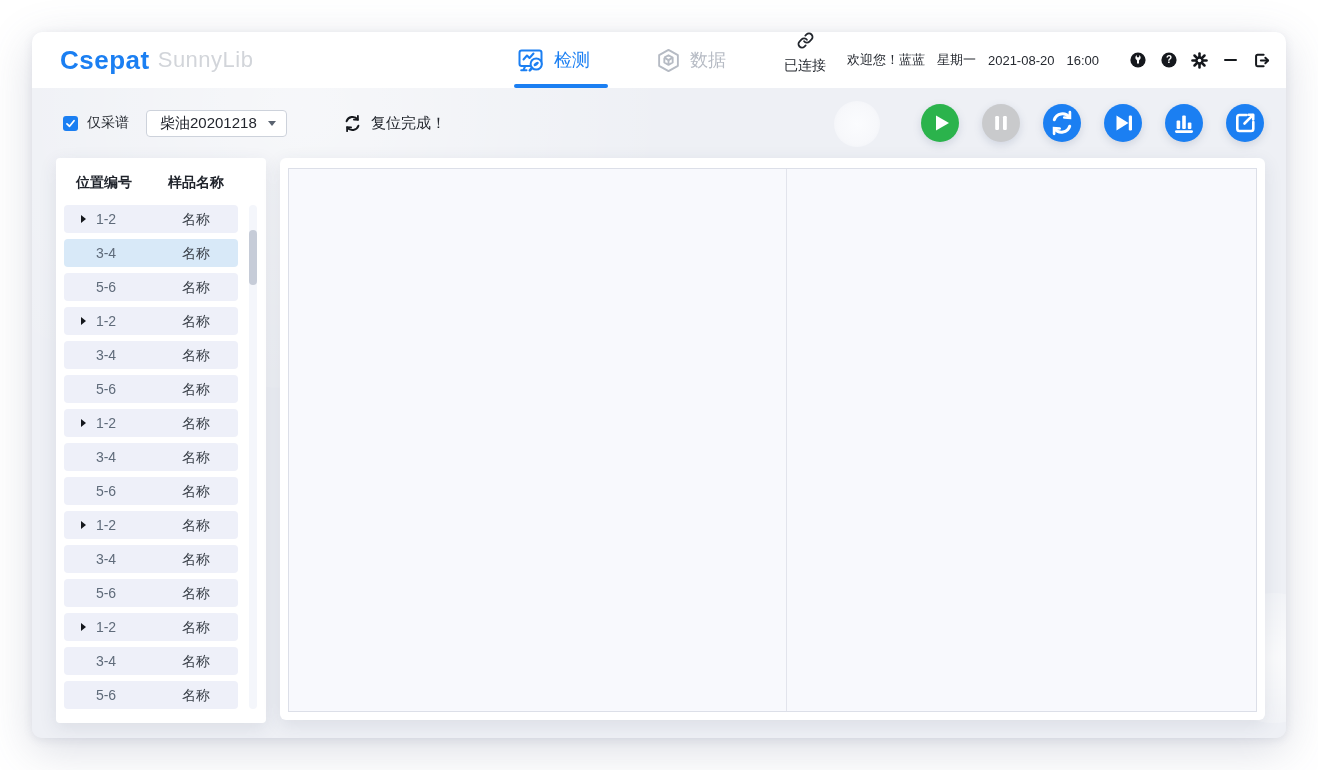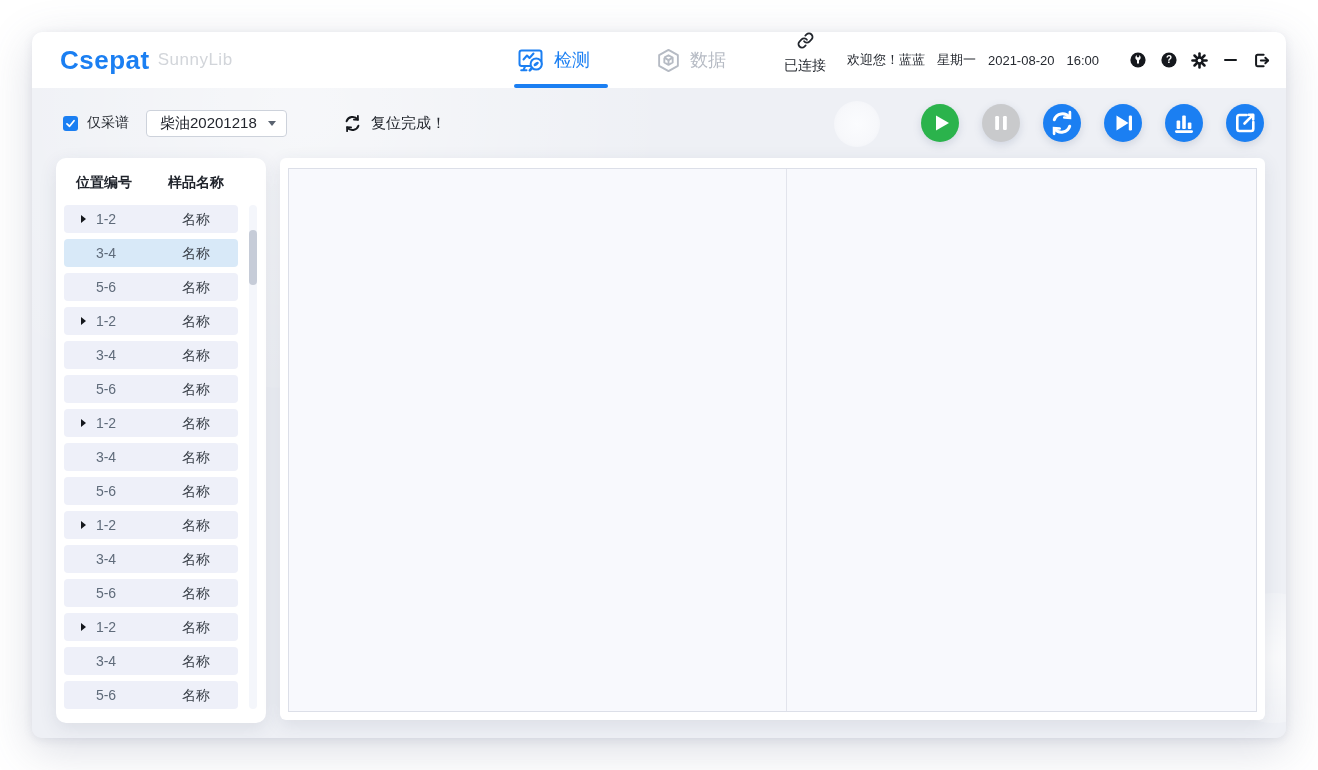--- a/index.html
+++ b/index.html
@@ -16,21 +16,21 @@
     box-shadow:0 12px 45px rgba(90,100,130,.22), 0 2px 10px rgba(90,100,130,.12);
     background:#eef0f5;
     overflow:hidden;
   }
   
   .header {
     position:relative; height:56px; background:#ffffff;
   }
   .logo { position:absolute; left:28px; top:0; height:56px; display:flex; align-items:center; gap:8px; }
   .logo-primary { font-size:26px; font-weight:700; color:var(--accent,#1b7ff2); letter-spacing:.5px; }
-  .logo-secondary { font-size:17px; font-weight:400; color:#d2d5da; letter-spacing:.5px; }
+  .logo-secondary { font-size:22px; font-weight:400; color:#d2d5da; letter-spacing:.5px; }
   .tab { position:absolute; top:0; height:56px; display:flex; align-items:center; gap:9px; cursor:pointer; padding:0 4px; }
   .tab-detect { left:482px; color:var(--accent,#1b7ff2); }
   .tab-data   { left:620px; color:#b6bbc4; }
   .tab-label { font-size:18px; font-weight:500; }
   .tab-underline { position:absolute; left:0; bottom:0; width:94px; height:4px; border-radius:2px; background:var(--accent,#1b7ff2); }
   .conn { position:absolute; left:752px; top:0; height:56px; display:flex; align-items:center; gap:8px; color:#262a31;flex-direction:column; }
   .conn-label { font-size:14px; }
   .user-area { position:absolute; right:16px; top:0; height:56px; display:flex; align-items:center; gap:14px;margin-left:35px; }
   .user-text { font-size:13px; color:#262a31; display:flex; gap:12px; align-items:center; }
   .hdr-icons { display:flex; align-items:center; gap:14px; margin-left:16px; }
@@ -74,21 +74,21 @@
     width:38px; height:38px; border-radius:50%; border:none; cursor:pointer; padding:0;
     display:flex; align-items:center; justify-content:center;
     box-shadow:0 3px 8px rgba(70,90,130,.18);
   }
   .btn-green { background:var(--green,#2bb34c); }
   .btn-gray  { background:var(--disabled,#c9cacc); cursor:default; }
   .btn-blue  { background:var(--accent,#1b7ff2); }
   
   .sidebar-card {
     position:absolute; left:24px; top:70px; width:210px; height:565px;
-    background:#ffffff; border-radius:10px; z-index:1;
+    background:#ffffff; border-radius:4px; z-index:1;
     box-shadow:0 5px 18px rgba(50,60,90,.10);
   }
   .list-header { position:absolute; top:16px; left:0; right:0; height:20px; }
   .col-h { position:absolute; font-size:14px; font-weight:700; color:#1f232b; }
   .col-h1 { left:20px; }
   .col-h2 { left:112px; }
   .list-rows { position:absolute; left:8px; top:47px; width:174px;text-decoration:underline; }
   .row {
     position:relative; height:28px; margin-bottom:6px; border-radius:4px;
     background:var(--row-bg,#eef0f9); cursor:pointer;

